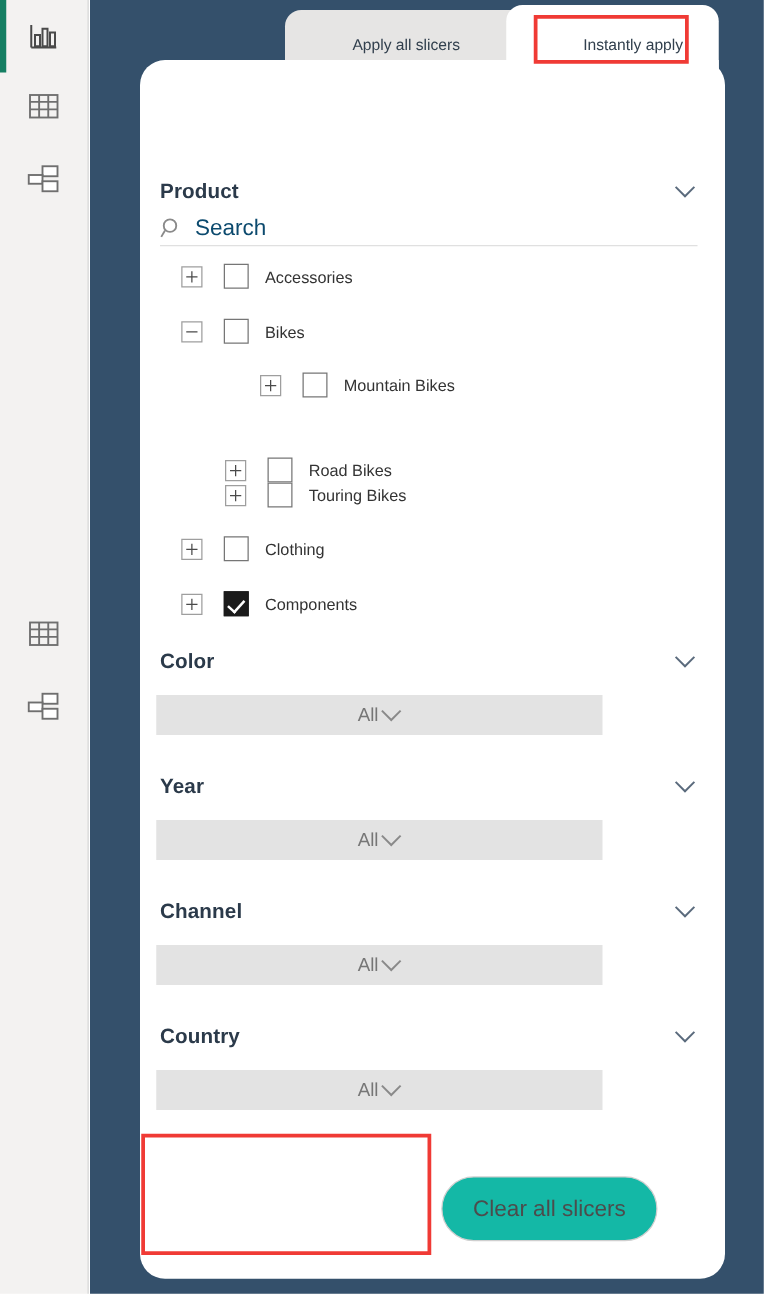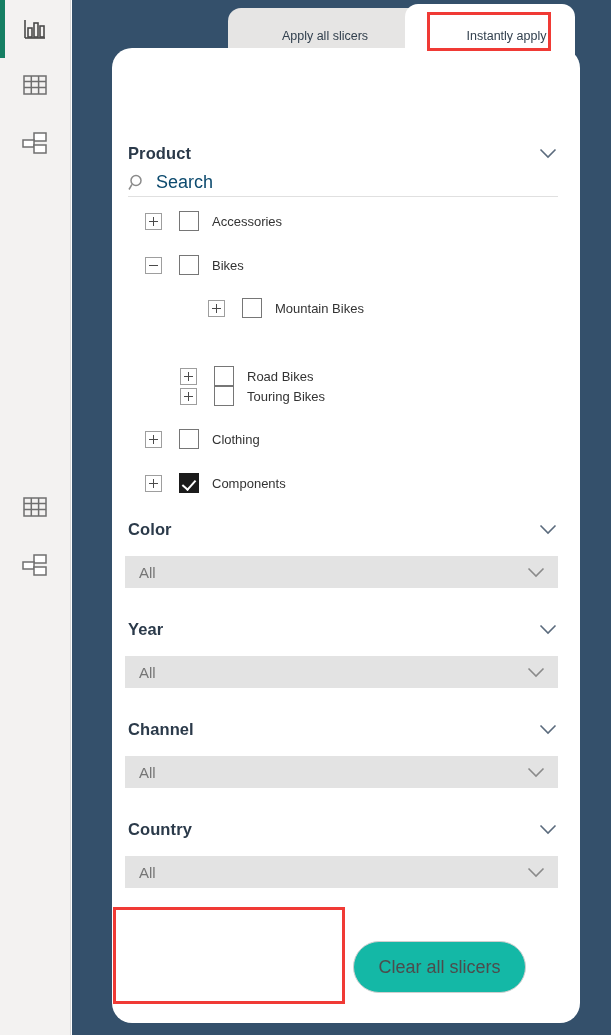--- a/index.html
+++ b/index.html
@@ -204,26 +204,26 @@
     font-size: 13px;
     color: #333333;
     margin-left: 13px;
     white-space: nowrap;
   }
 
   
   .dropdown {
     position: absolute;
     left: 125px;
-    width: 433px;
+    width: 357px;
     height: 32px;
     background: #e3e3e3;
     display: flex;
     align-items: center;
-    justify-content: space-between;
+    justify-content: center;
     padding: 0 12px 0 14px;
     box-sizing: border-box;
   }
   .dropdown-value {
     font-size: 15px;
     color: #767676;
   }
 
   
   #clear-btn {

